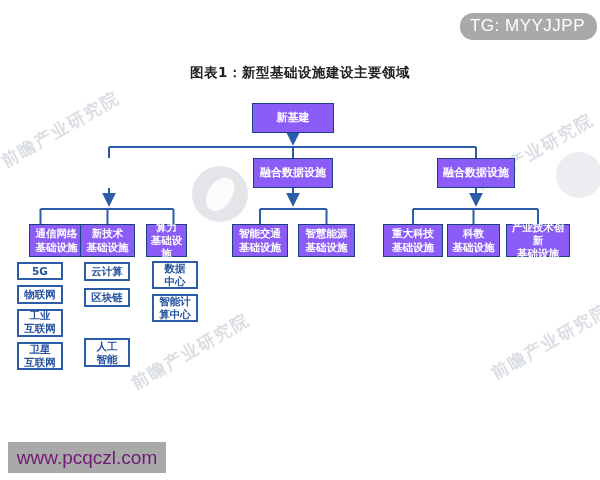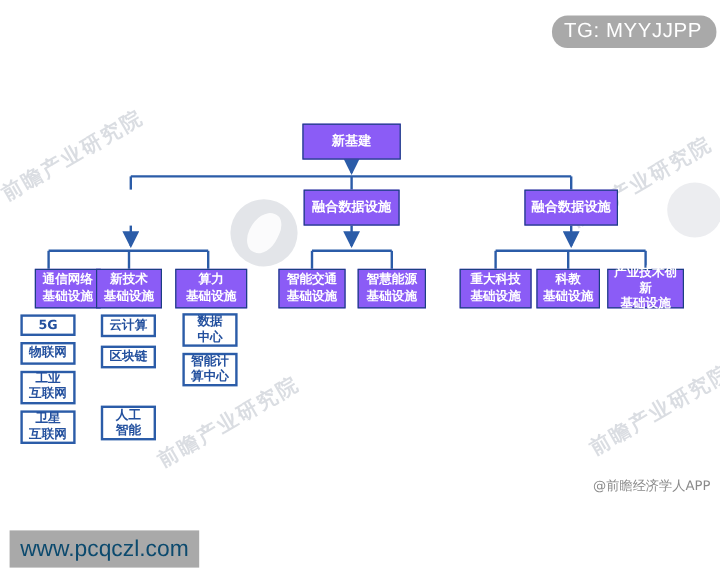--- a/index.html
+++ b/index.html
@@ -3,21 +3,21 @@
 <meta charset="utf-8">
 <style>
   html,body{margin:0;padding:0;}
   body{font-family:"DejaVu Sans",sans-serif;}
   .page{position:relative;width:600px;height:480px;background:#ffffff;overflow:hidden;}
 
   
   .tg-badge{position:absolute;top:13px;right:3px;background:#a9a9a9;color:#fff;
     font-size:17px;font-family:"Liberation Sans",sans-serif;padding:3px 12px 4px 10px;letter-spacing:.5px;border-radius:13px;}
   .site-badge{position:absolute;left:8px;top:442px;width:158px;height:31px;background:#a9a9a9;
-    color:#0c4a6e;font-size:19px;font-family:"Liberation Sans",sans-serif;
+    color:#701a75;font-size:19px;font-family:"Liberation Sans",sans-serif;
     display:flex;align-items:center;justify-content:center;}
 
   
   .chart-title{position:absolute;top:64px;left:0;width:100%;text-align:center;
     font-size:13.5px;font-weight:bold;color:#222;letter-spacing:.5px;}
   .footer-source{position:absolute;left:8px;top:395px;font-size:11px;color:#555;}
   .footer-credit{position:absolute;right:8px;top:397px;font-size:11px;color:#8a8a8a;}
 
   
   .wm-text{position:absolute;color:rgba(168,174,186,.42);font-size:17px;font-weight:bold;
@@ -46,20 +46,21 @@
   <div class="wm-text" style="left:124px;top:340px;">前瞻产业研究院</div>
   <div class="wm-text" style="left:484px;top:330px;">前瞻产业研究院</div>
   <div class="wm-circle" style="left:192px;top:166px;width:56px;height:56px;">
       <div class="swoosh"></div>
     </div>
   <div class="wm-circle" style="left:556px;top:152px;width:46px;height:46px;background:rgba(185,191,201,.28);"></div>
 
   <div class="tg-badge">TG: MYYJJPP</div>
   <div class="site-badge">www.pcqczl.com</div>
 
+  <div class="chart-title">图表1：新型基础设施建设主要领域</div>
 
   <svg class="connectors" width="600" height="480">
     <defs>
       <marker id="arr" viewBox="0 0 8 8" refX="7" refY="4" markerWidth="7" markerHeight="7" orient="auto">
         <path d="M0,0 L8,4 L0,8 Z" fill="#2b5ca8"></path>
       </marker>
     </defs>
     <g stroke="#2b5ca8" stroke-width="2" fill="none">
 
       <path d="M293 133 V144" marker-end="url(#arr)"></path>
@@ -89,21 +90,21 @@
 
   <div class="node blue" style="left:252px;top:103px;width:82px;height:30px;">新基建</div>
 
   <div class="node blue" style="left:253px;top:158px;width:80px;height:30px;">融合数据设施</div>
   <div class="node blue" style="left:437px;top:158px;width:78px;height:30px;">融合数据设施</div>
 
   <div class="node blue small" style="left:13px;top:224px;width:55px;height:33px;margin-left:16px;">通信网络
 基础设施</div>
   <div class="node blue small" style="left:80px;top:224px;width:55px;height:33px;">新技术
 基础设施</div>
-  <div class="node blue small" style="left:146px;top:224px;width:60px;height:33px;text-align:center;">算力
+  <div class="node blue small" style="left:146px;top:224px;width:41px;height:33px;text-align:center;">算力
 基础设施</div>
   <div class="node blue small" style="left:232px;top:224px;width:56px;height:33px;">智能交通
 基础设施</div>
   <div class="node blue small" style="left:298px;top:224px;width:57px;height:33px;">智慧能源
 基础设施</div>
   <div class="node blue small" style="left:383px;top:224px;width:60px;height:33px;">重大科技
 基础设施</div>
   <div class="node blue small" style="left:447px;top:224px;width:53px;height:33px;">科教
 基础设施</div>
   <div class="node blue small" style="left:506px;top:224px;width:64px;height:33px;">产业技术创新
@@ -119,15 +120,14 @@
   <div class="node leaf" style="left:84px;top:262px;width:46px;height:19px;">云计算</div>
   <div class="node leaf" style="left:84px;top:288px;width:46px;height:19px;">区块链</div>
   <div class="node leaf" style="left:84px;top:313px;width:46px;height:29px;margin-top:25px;">人工
 智能</div>
 
   <div class="node leaf" style="left:152px;top:261px;width:46px;height:28px;">数据
 中心</div>
   <div class="node leaf" style="left:152px;top:294px;width:46px;height:28px;">智能计
 算中心</div>
 
-  <div class="footer-credit">@前瞻经济学人APP</div>
 
 </div>
 
 </body></html>

